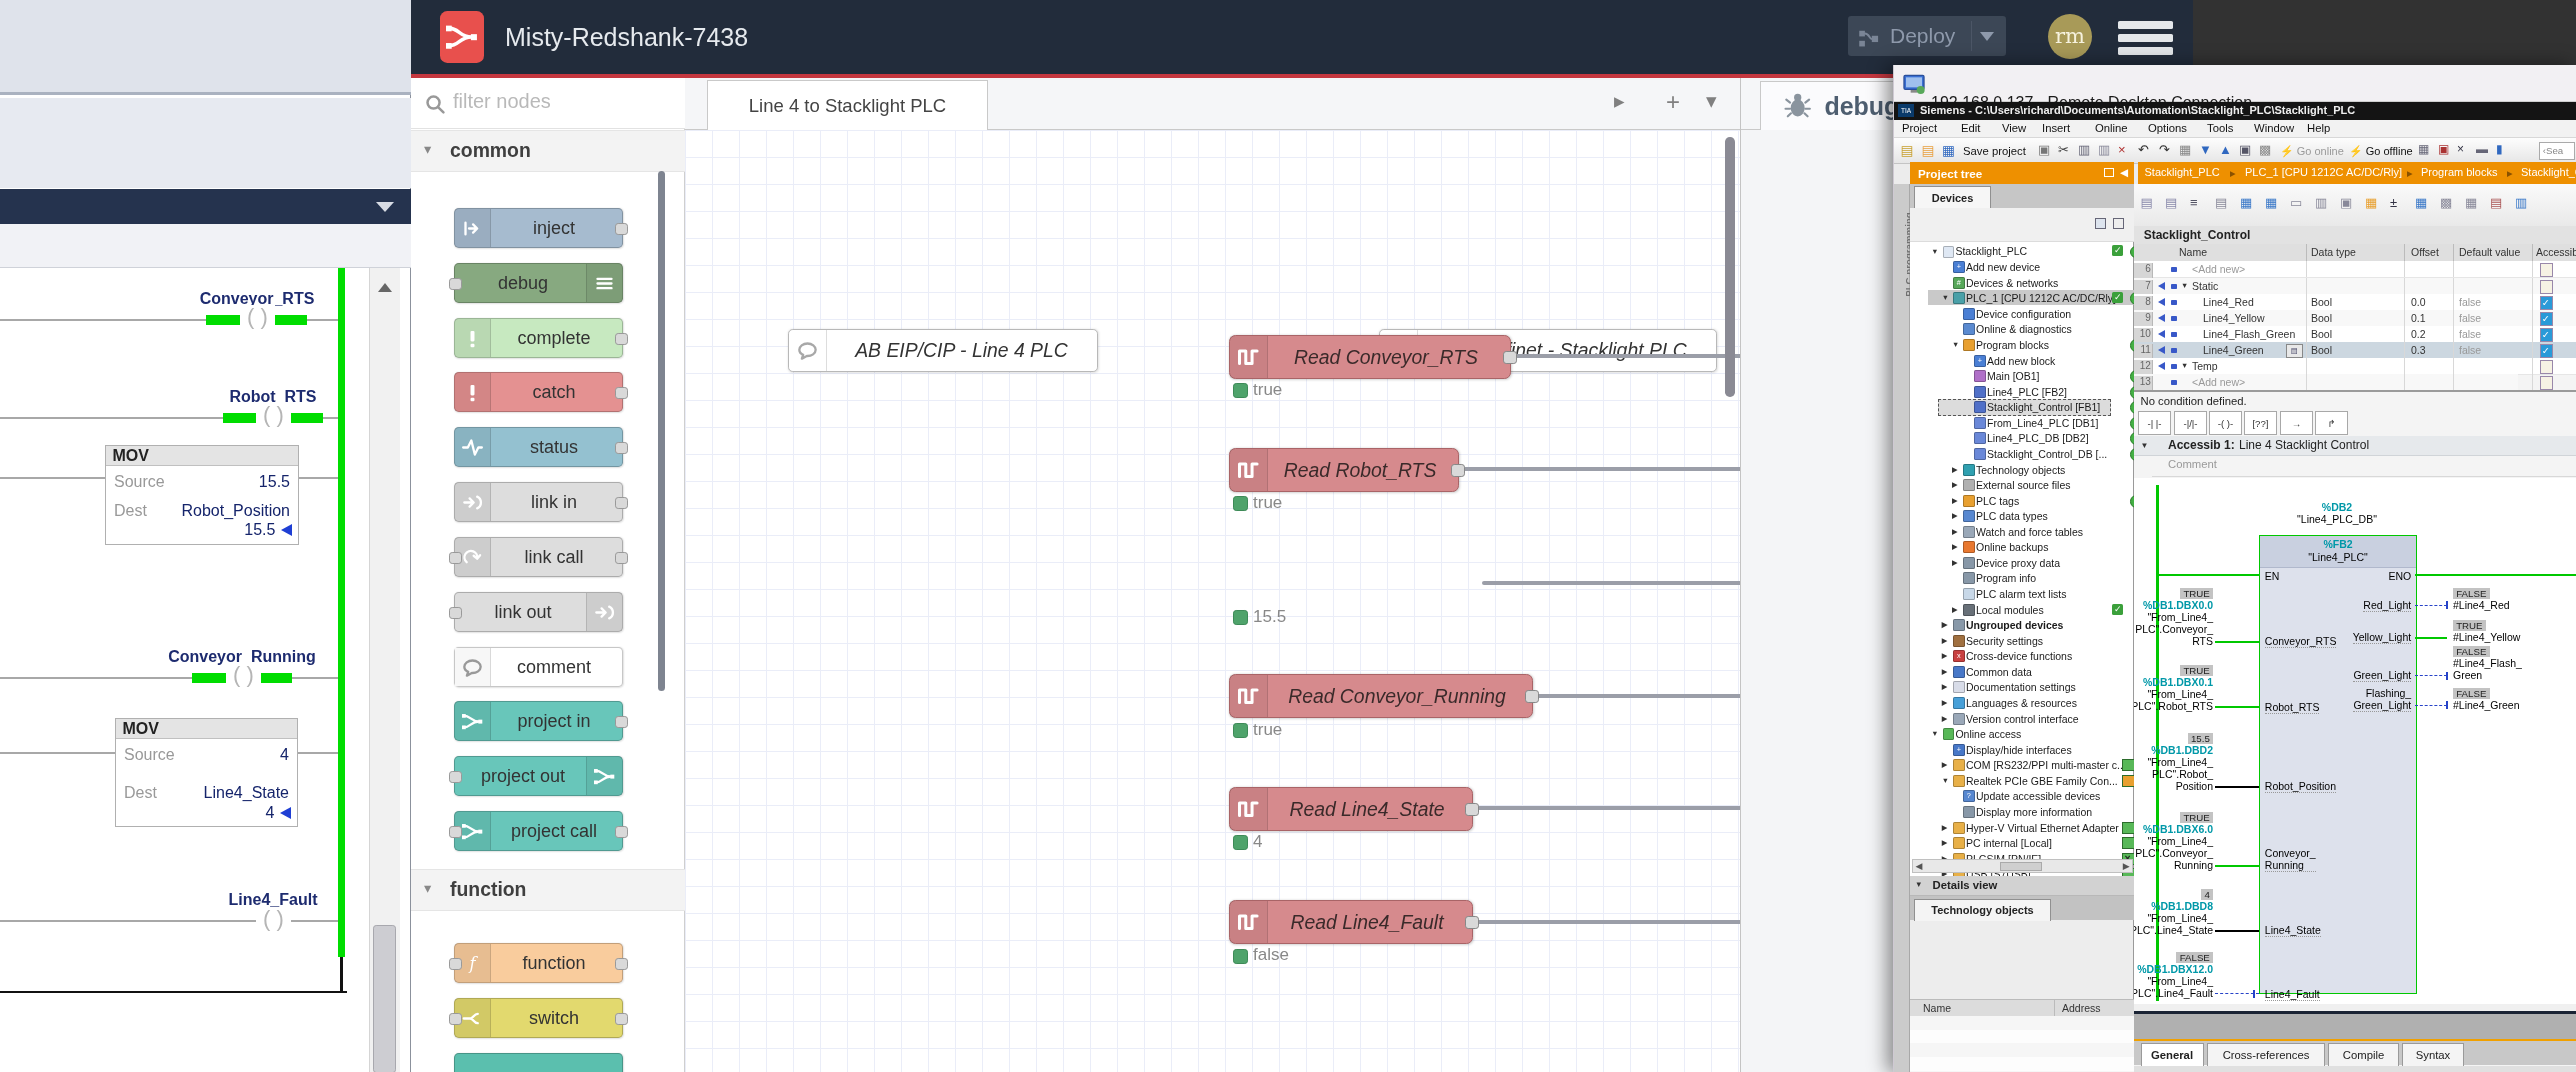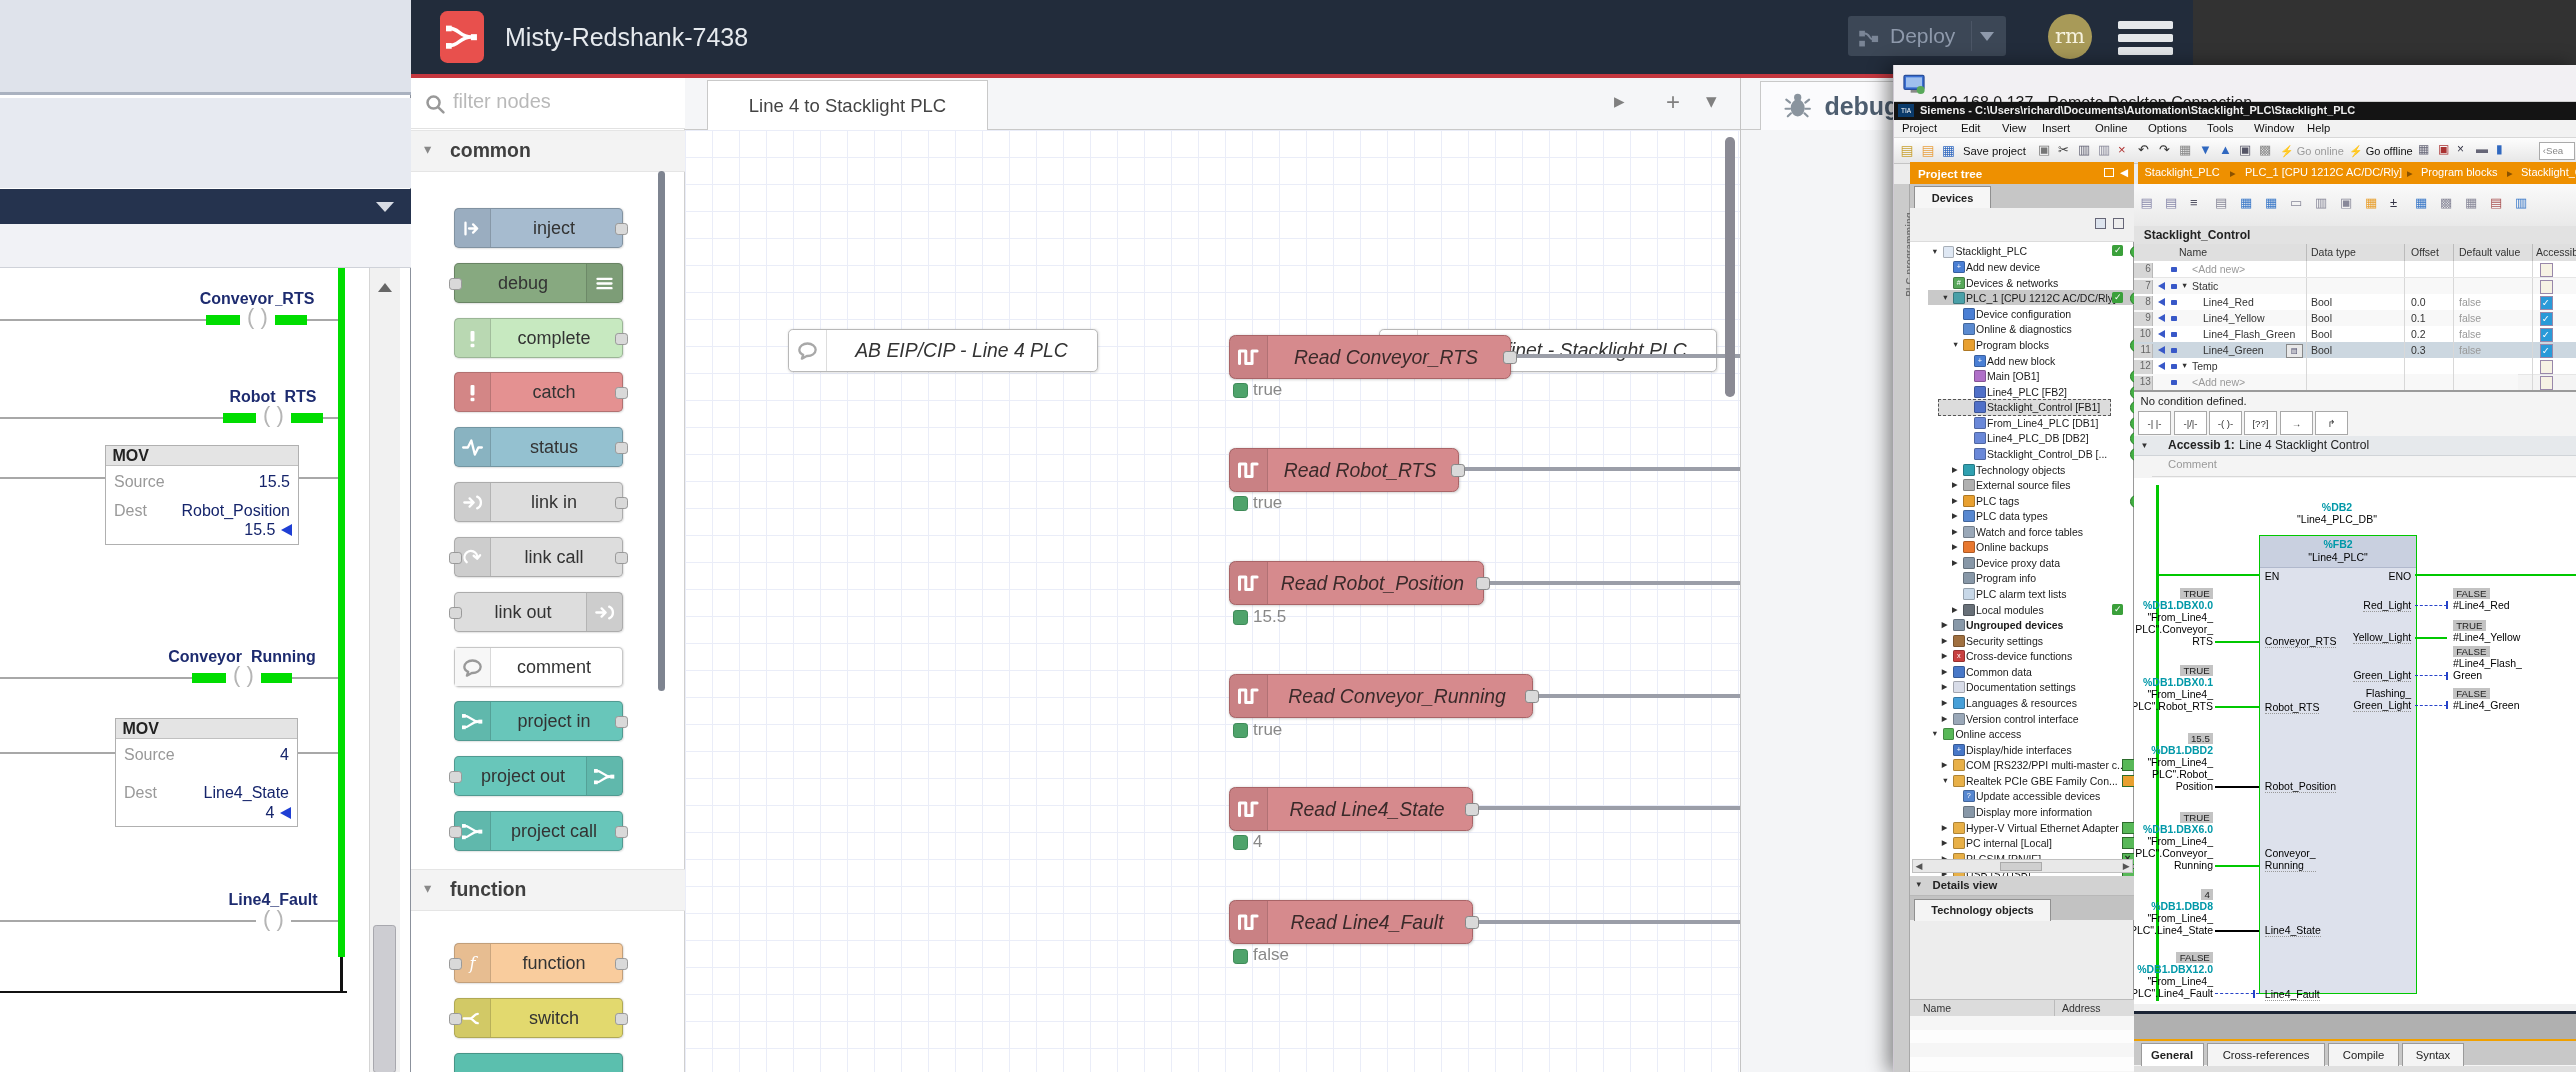--- a/index.html
+++ b/index.html
@@ -344,29 +344,20 @@
               <svg width="22.6" height="22.6" viewBox="0 0 18 18" fill="none" stroke="#fff" stroke-width="2" stroke-linecap="round" stroke-linejoin="round">
                 <path d="M2 14 V4 H7 V14 H12 V4 H16" stroke-width="2.4"></path>
               </svg>
             </div>
             <div class="nr-label" style="padding-left: 32px; color: rgb(58, 42, 42);">Read Robot_RTS</div>
             <div class="nr-port" style="right: -6.5px; top: 14.5px;"></div>
           </div>
           <div class="statusdot" style="position: absolute; left: 548px; top: 366px; width: 13px; height: 13px;"></div>
           <div class="statustxt" style="position: absolute; left: 568px; top: 363px;">true</div>
           <div style="position: absolute; left: 797px; top: 451px; width: 332px; height: 4px; background: rgb(155, 158, 168); border-radius: 2.4px;"></div>
-          <div class="nr-node" style="position: absolute; left: 544px; top: 431px; width: 253px; height: 42px; background: rgb(214, 138, 141); border-color: rgb(169, 100, 103);">
-            <div class="nr-iconzone" style="left: 0px; border-right: 0.8px solid rgba(0, 0, 0, 0.12);">
-              <svg width="22.6" height="22.6" viewBox="0 0 18 18" fill="none" stroke="#fff" stroke-width="2" stroke-linecap="round" stroke-linejoin="round">
-                <path d="M2 14 V4 H7 V14 H12 V4 H16" stroke-width="2.4"></path>
-              </svg>
-            </div>
-            <div class="nr-label" style="padding-left: 32px; color: rgb(58, 42, 42);">Read Robot_Position</div>
-            <div class="nr-port" style="right: -6.5px; top: 14.5px;"></div>
-          </div>
           <div class="statusdot" style="position: absolute; left: 548px; top: 480px; width: 13px; height: 13px;"></div>
           <div class="statustxt" style="position: absolute; left: 568px; top: 477px;">15.5</div>
           <div style="position: absolute; left: 846px; top: 564px; width: 283px; height: 4px; background: rgb(155, 158, 168); border-radius: 2.4px;"></div>
           <div class="nr-node" style="position: absolute; left: 544px; top: 544px; width: 302px; height: 42px; background: rgb(214, 138, 141); border-color: rgb(169, 100, 103);">
             <div class="nr-iconzone" style="left: 0px; border-right: 0.8px solid rgba(0, 0, 0, 0.12);">
               <svg width="22.6" height="22.6" viewBox="0 0 18 18" fill="none" stroke="#fff" stroke-width="2" stroke-linecap="round" stroke-linejoin="round">
                 <path d="M2 14 V4 H7 V14 H12 V4 H16" stroke-width="2.4"></path>
               </svg>
             </div>
             <div class="nr-label" style="padding-left: 32px; color: rgb(58, 42, 42);">Read Conveyor_Running</div>

